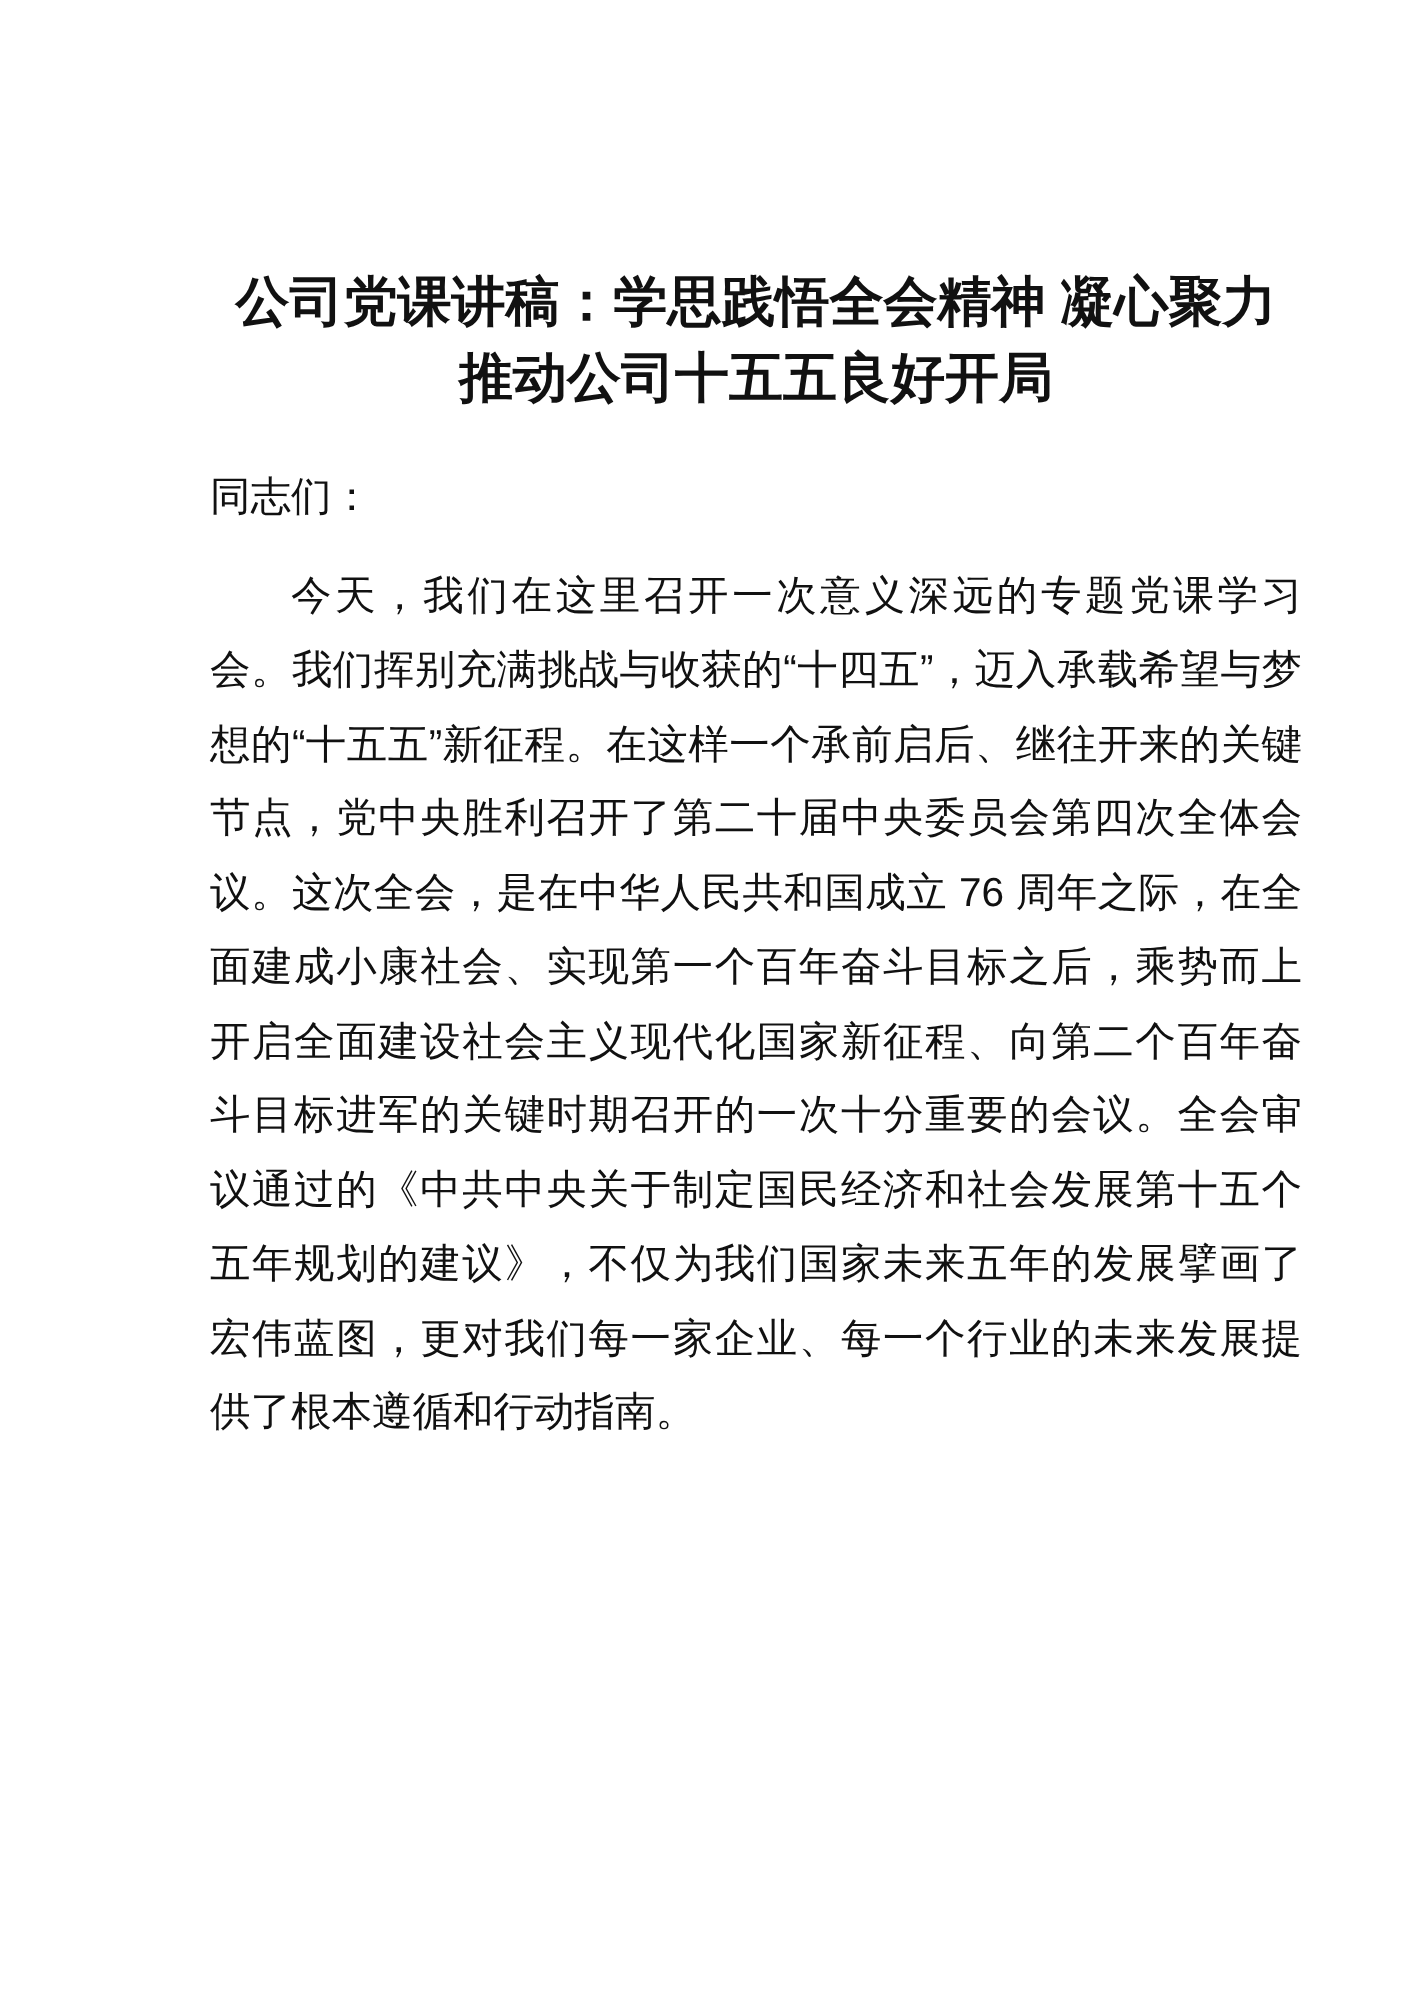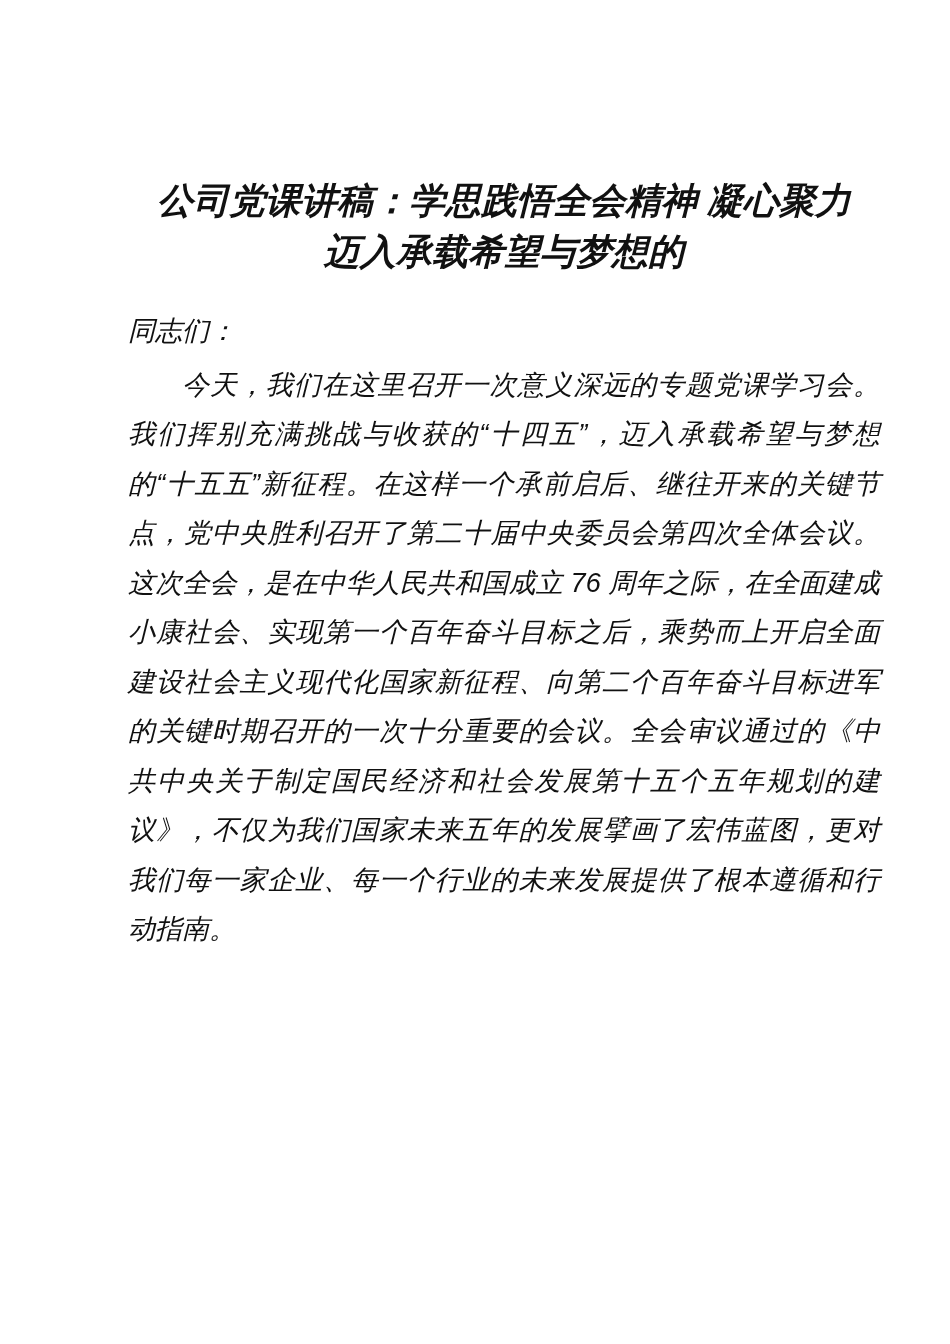--- a/index.html
+++ b/index.html
@@ -10,53 +10,52 @@
   .page {
     position: relative;
     width: 950px;
     height: 1344px;
     background: #ffffff;
     color: #111111;
     font-family: "Liberation Sans", sans-serif;
     box-sizing: border-box;
     padding: 175px 66px 0 124px;
     overflow: hidden;
-    font-style: italic;
   }
   .doc-title {
     margin: 0 0 30px 0;
     font-size: 36px;
     font-weight: 700;
     line-height: 51px;
     text-align: center;
     color: #111111;
   }
   .doc-title .title-line {
     display: block;
     white-space: nowrap;
   }
   .doc-body {
     font-size: 27px;
     line-height: 49.5px;
     text-align: justify;
     color: #111111;
   }
   .doc-body p {
-    margin: 4px;
+    margin: 16px;
   }
   .para-indent {
     text-indent: 2em;
   }
 </style>
 </head>
 <body>
 
 <div class="page">
   <h1 class="doc-title">
     <span class="title-line">公司党课讲稿：学思践悟全会精神 凝心聚力</span>
-    <span class="title-line">迈入承载希望与梦想的</span>
+    <span class="title-line">推动公司十五五良好开局</span>
   </h1>
 
   <div class="doc-body">
     <p class="salutation">同志们：</p>
     <p class="para-indent">今天，我们在这里召开一次意义深远的专题党课学习会。我们挥别充满挑战与收获的“十四五”，迈入承载希望与梦想的“十五五”新征程。在这样一个承前启后、继往开来的关键节点，党中央胜利召开了第二十届中央委员会第四次全体会议。这次全会，是在中华人民共和国成立 76 周年之际，在全面建成小康社会、实现第一个百年奋斗目标之后，乘势而上开启全面建设社会主义现代化国家新征程、向第二个百年奋斗目标进军的关键时期召开的一次十分重要的会议。全会审议通过的《中共中央关于制定国民经济和社会发展第十五个五年规划的建议》，不仅为我们国家未来五年的发展擘画了宏伟蓝图，更对我们每一家企业、每一个行业的未来发展提供了根本遵循和行动指南。</p>
   </div>
 </div>
 
 </body></html>

